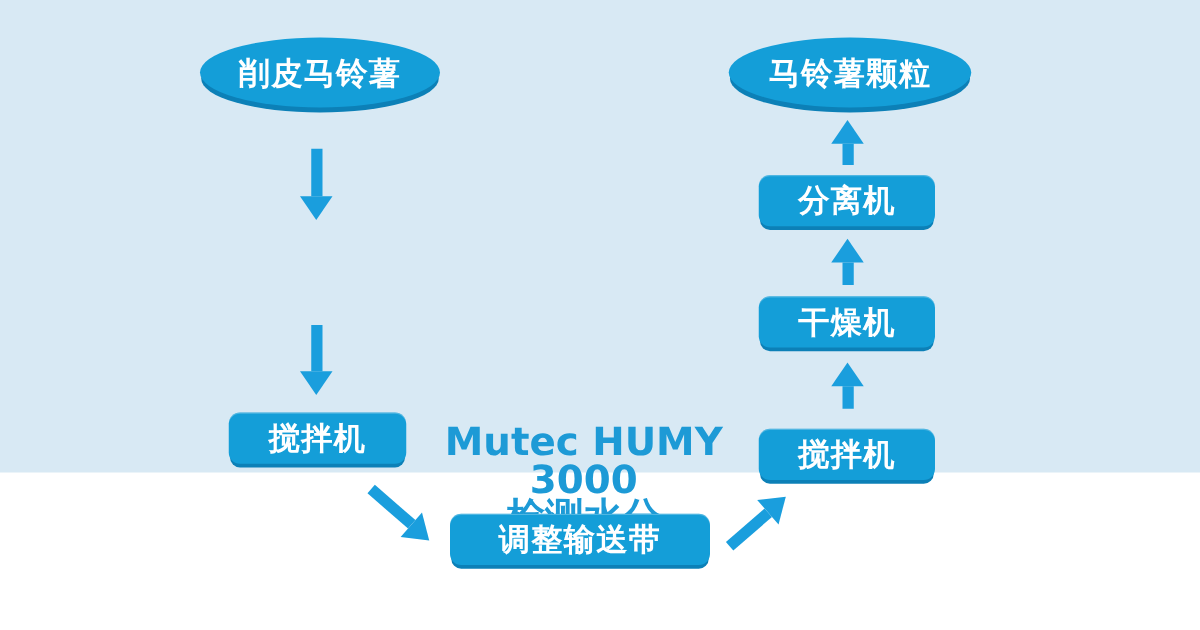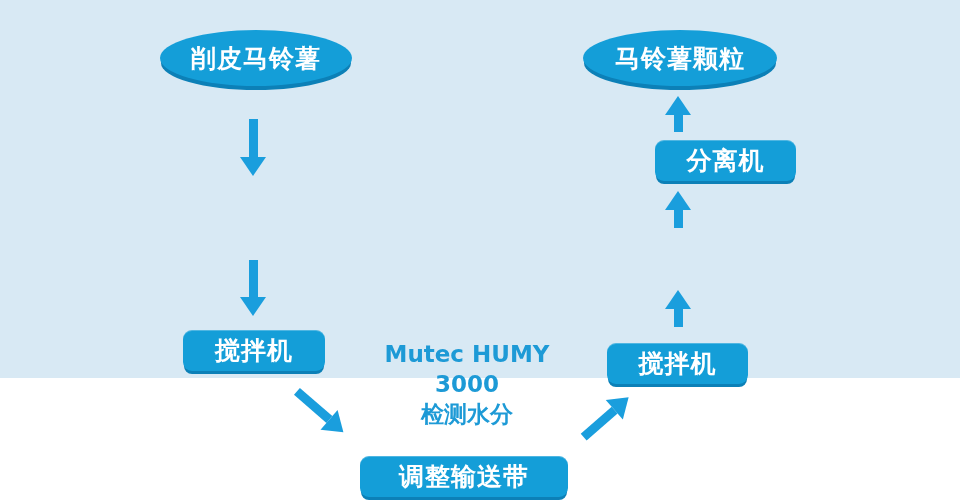--- a/index.html
+++ b/index.html
@@ -59,42 +59,42 @@
     border-right: 13px solid transparent;
   }
   .arrow-down .head { border-top: 19px solid var(--arrow); }
   .arrow-up { flex-direction: column-reverse; }
   .arrow-up .head { border-bottom: 19px solid var(--arrow); }
 
   
   #n-start        { left: 160px; top: 30px;  width: 192px; height: 56px; }
   #n-stove        { left: 183px; top: 198px; width: 142px; height: 41px; }
   #n-mixer-left   { left: 183px; top: 330px; width: 142px; height: 41px; }
-  #n-conveyor     { left: 360px; top: 411px; width: 208px; height: 41px; margin-top: 45px; }
+  #n-conveyor     { left: 360px; top: 411px; width: 208px; height: 41px; }
   #n-mixer-right  { left: 607px; top: 343px; width: 141px; height: 41px; }
   #n-dryer        { left: 607px; top: 237px; width: 141px; height: 41px; }
-  #n-separator    { left: 607px; top: 140px; width: 141px; height: 41px; margin-left: 48px; }
+  #n-separator    { left: 607px; top: 140px; width: 141px; height: 41px; }
   #n-end          { left: 583px; top: 30px;  width: 194px; height: 56px; text-align: center; }
 
   
   #arrow-d1 { left: 240px; top: 119px; height: 57px; }
   #arrow-d2 { left: 240px; top: 260px; height: 56px; }
   #arrow-diag-dr { left: 307px; top: 381px; height: 62px; transform: rotate(-49deg); }
   #arrow-diag-ur { left: 593px; top: 387px; height: 60px; transform: rotate(49deg); }
   #arrow-u1 { left: 665px; top: 290px; height: 37px; }
   #arrow-u2 { left: 665px; top: 191px; height: 37px; }
   #arrow-u3 { left: 665px; top: 96px;  height: 36px; }
 
   
   .annotation {
     position: absolute;
     left: 352px; top: 339px; width: 230px;
     text-align: center;
     color: var(--annotation-text);
-    font-size: 23px;
+    font-size: 31px;
     font-weight: 600;
     line-height: 30px;
   }
 </style>
 </head>
 <body>
 
 <div class="stage">
 
   <div class="node ellipse" id="n-start">
@@ -137,20 +137,23 @@
 
   <div class="node box" id="n-mixer-right">
     <span>搅拌机</span>
   </div>
 
   <div class="arrow arrow-up" id="arrow-u1">
     <div class="shaft"></div>
     <div class="head"></div>
   </div>
 
+  <div class="node box" id="n-dryer">
+    <span>干燥机</span>
+  </div>
 
   <div class="arrow arrow-up" id="arrow-u2">
     <div class="shaft"></div>
     <div class="head"></div>
   </div>
 
   <div class="node box" id="n-separator">
     <span>分离机</span>
   </div>
 

